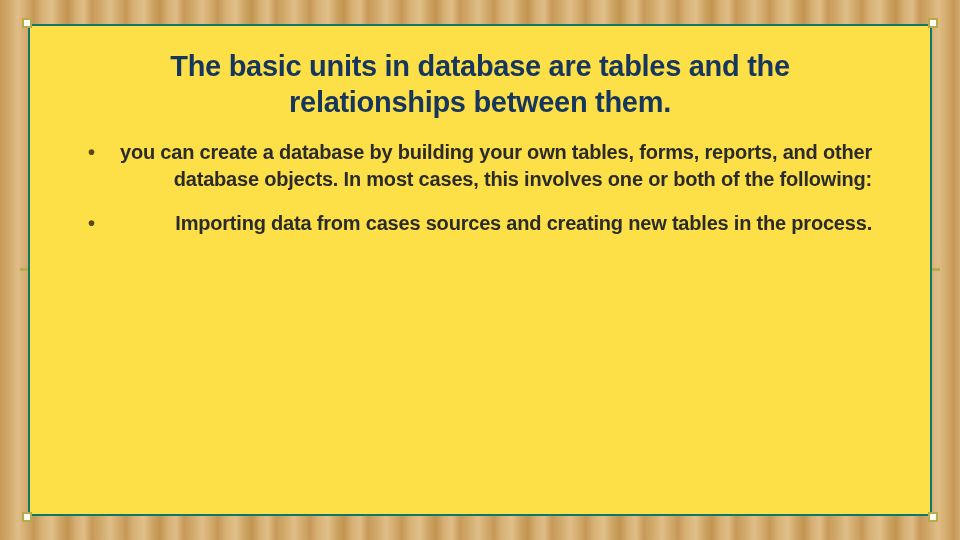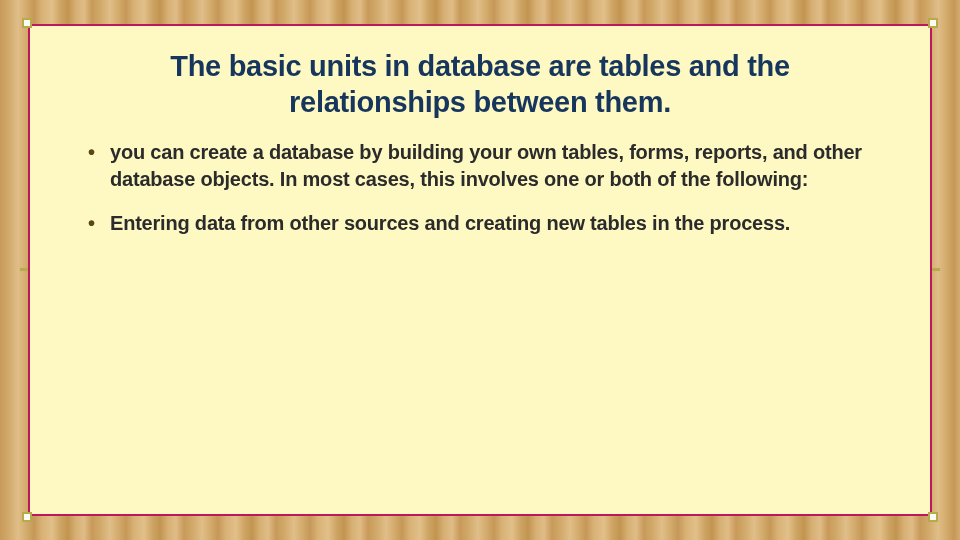--- a/index.html
+++ b/index.html
@@ -9,22 +9,22 @@
     background:
       repeating-linear-gradient(90deg,
         #c89a5a 0px, #d0a868 8px, #e0be88 18px, #d4ac6e 26px, #c69858 34px,
         #d8b276 42px, #e2c08a 52px, #cfa666 60px, #c29450 68px, #d6b074 76px,
         #e0bc86 84px, #c89a5a 92px);
     position: relative;
   }
   .panel {
     position: absolute;
     left: 28px; top: 24px; right: 28px; bottom: 24px;
-    background: #fef9c3;
-    border: 2px solid #be185d;
+    background: #fde047;
+    border: 2px solid #0f766e;
   }
   .corner {
     position: absolute;
     width: 10px; height: 10px;
     background: #fbfbf6;
     border: 2px solid #b6aa4a;
   }
   .corner.tl { left: 22px;  top: 18px; }
   .corner.tr { right: 22px; top: 18px; }
   .corner.bl { left: 22px;  bottom: 18px; }
@@ -45,20 +45,21 @@
     font-weight: 700;
     font-size: 29px;
     line-height: 1.25;
     text-align: center;
     letter-spacing: -0.3px;
     margin: 4px 10px 18px 10px;
   }
   ul.bullets {
     list-style: none;
     color: #2b2b2b;
+    text-align: right;
   }
   ul.bullets > li {
     position: relative;
     font-weight: 700;
     font-size: 20px;
     line-height: 1.38;
     letter-spacing: -0.2px;
     padding-left: 22px;
     margin-bottom: 16px;
   }
@@ -73,21 +74,21 @@
   }
 </style>
 </head>
 <body>
 
 <div class="panel">
   <div class="content">
     <h1 class="title">The basic units in database are tables and the relationships between them.</h1>
     <ul class="bullets">
       <li>you can create a database by building your own tables, forms, reports, and other database objects. In most cases, this involves one or both of the following:</li>
-      <li>Entering data from other sources and creating new tables in the process.</li>
+      <li>Importing data from cases sources and creating new tables in the process.</li>
     </ul>
   </div>
 </div>
 
 <div class="corner tl"></div>
 <div class="corner tr"></div>
 <div class="corner bl"></div>
 <div class="corner br"></div>
 <div class="stub l"></div>
 <div class="stub r"></div>

